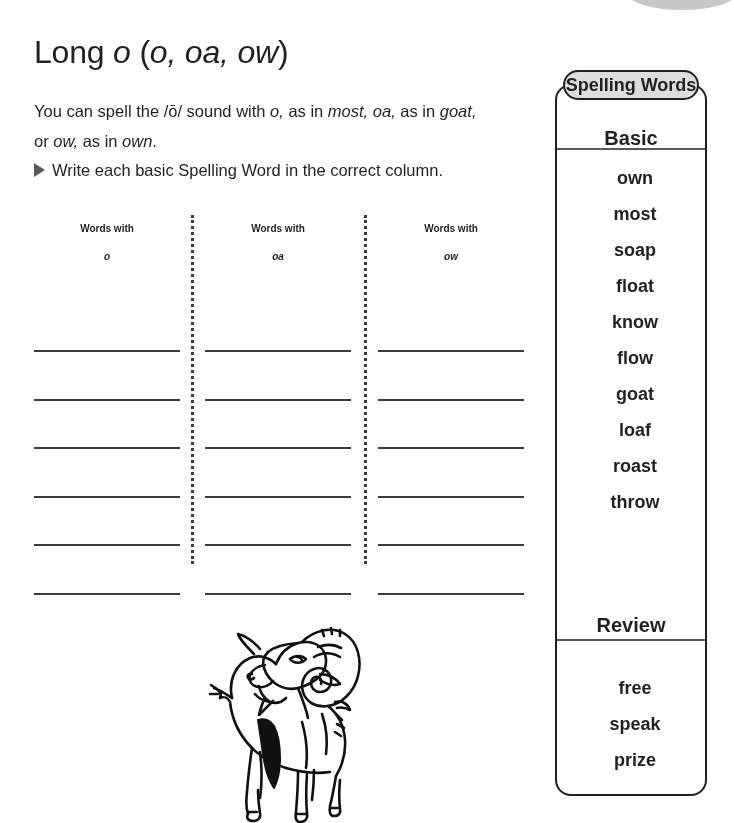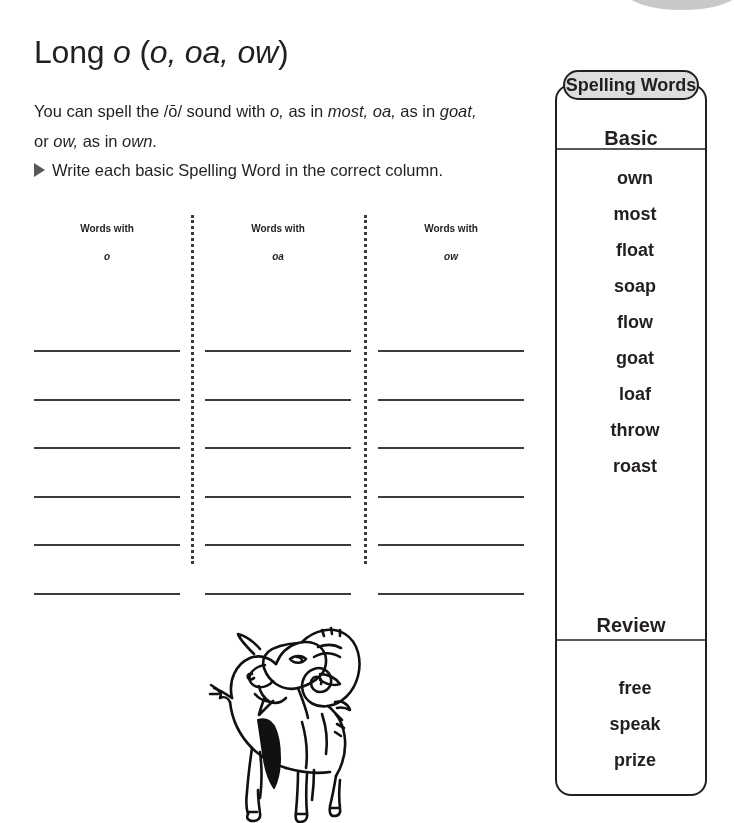--- a/index.html
+++ b/index.html
@@ -260,27 +260,28 @@
     </div>
   </div>
 </div>
 
 <div id="spelling-box">
   <div class="section-label" id="basic-label">Basic</div>
   <div class="section-rule" id="basic-rule"></div>
   <ul class="word-list" id="basic-words">
       <li class="word-item">own</li>
       <li class="word-item">most</li>
+      <li class="word-item">soap</li>
       <li class="word-item">float</li>
-      <li class="word-item">soap</li>
+      <li class="word-item">know</li>
       <li class="word-item">flow</li>
       <li class="word-item">goat</li>
       <li class="word-item">loaf</li>
+      <li class="word-item">roast</li>
       <li class="word-item">throw</li>
-      <li class="word-item">roast</li>
     </ul>
 
   <div class="section-label" id="review-label">Review</div>
   <div class="section-rule" id="review-rule"></div>
   <ul class="word-list" id="review-words">
       <li class="word-item">free</li>
       <li class="word-item">speak</li>
       <li class="word-item">prize</li>
     </ul>
 </div>

